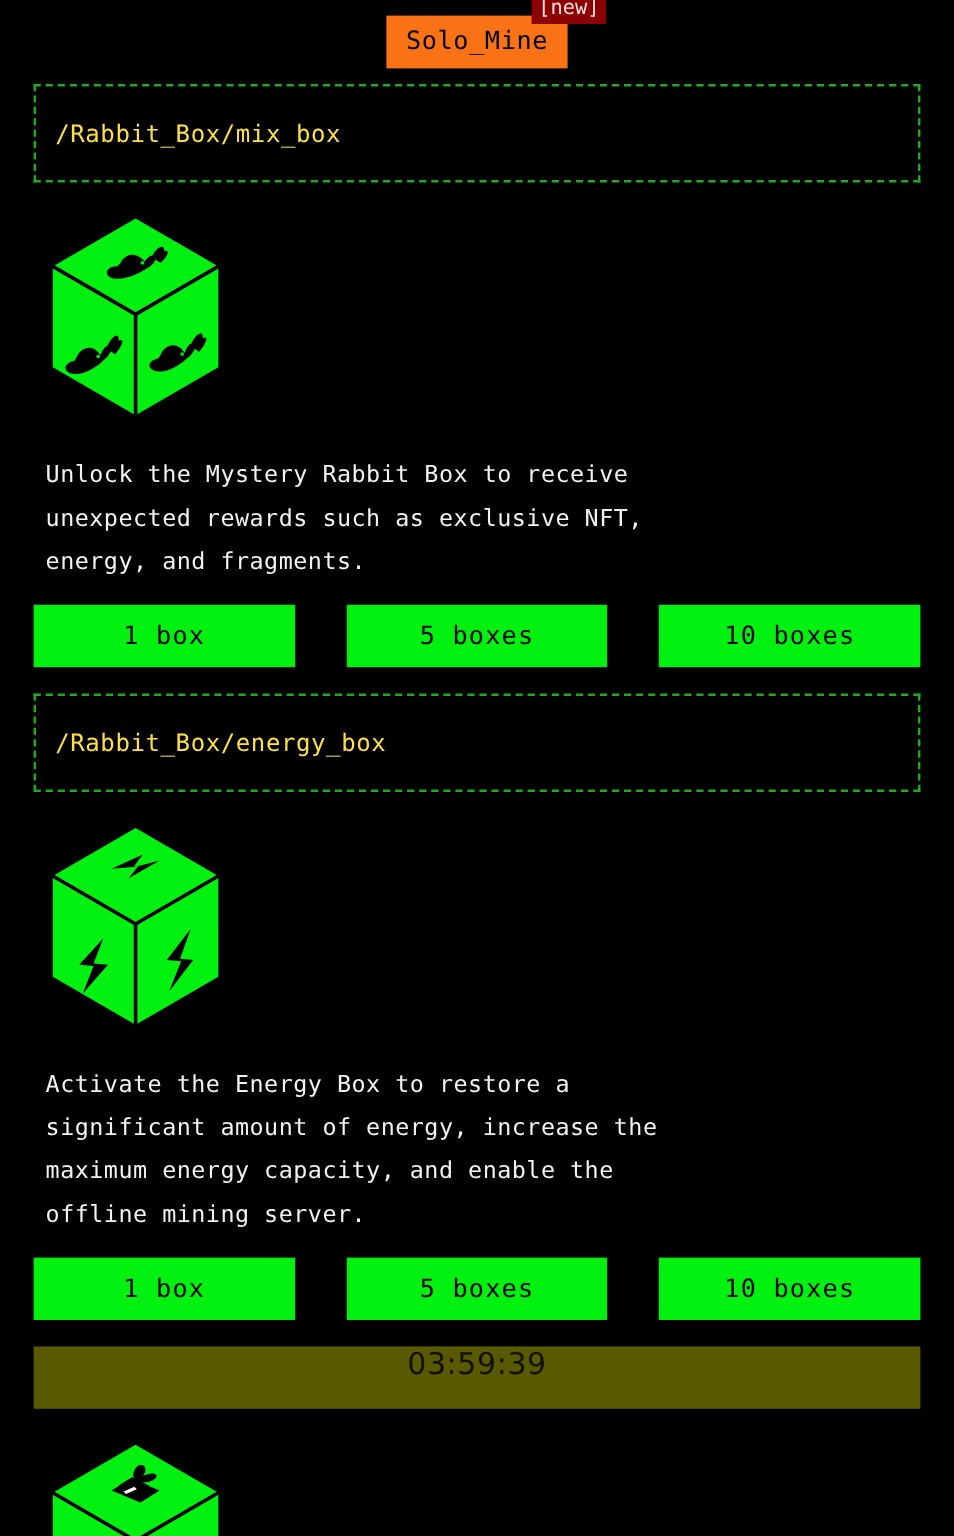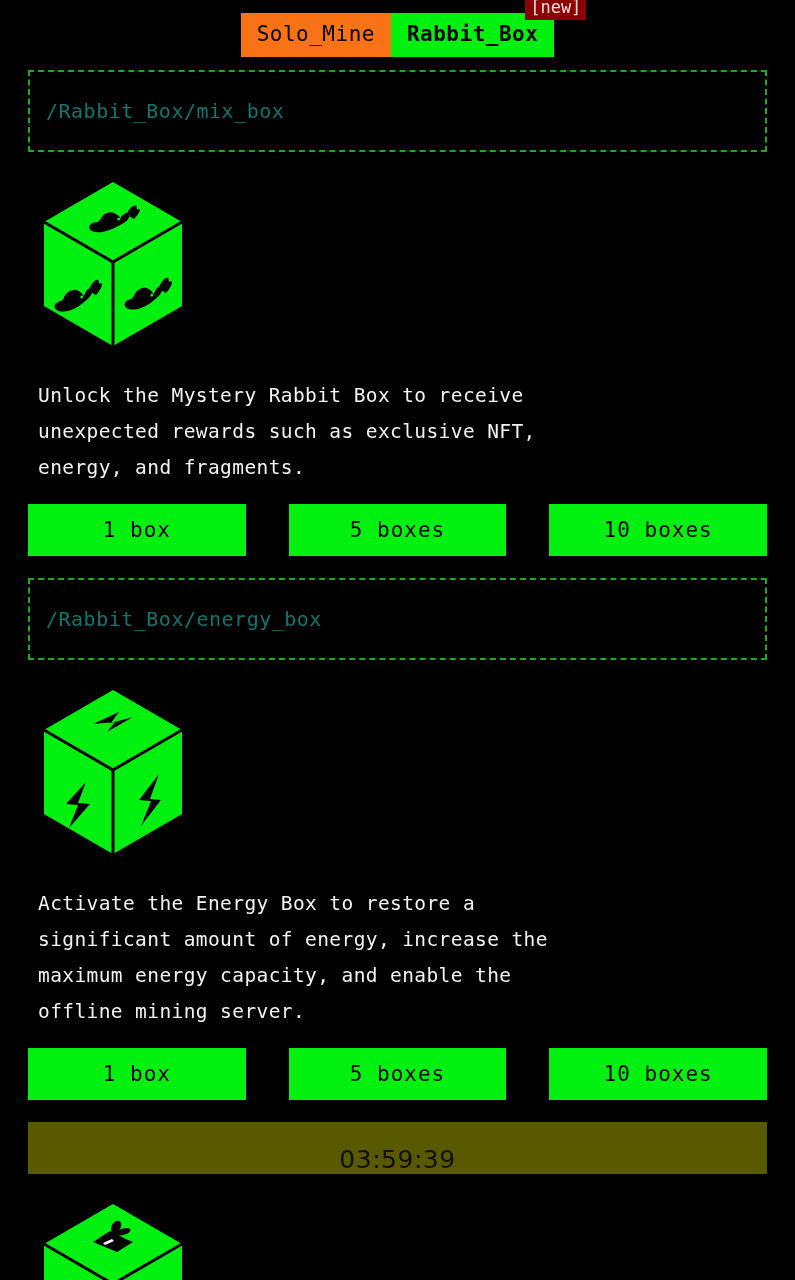--- a/index.html
+++ b/index.html
@@ -59,21 +59,21 @@
 
   .path-box {
     border: 2px dashed #1faa1f;
     height: 82px;
     display: flex;
     align-items: center;
     padding: 0 16px;
     margin-bottom: 22px;
   }
   .path-text {
-    color: #0f766e;
+    color: #fde047;
     font-size: 20px;
     letter-spacing: 0.5px;
   }
 
   .section-body {
     display: flex;
     align-items: flex-start;
     gap: 22px;
     padding-left: 10px;
     margin-bottom: 18px;
@@ -112,38 +112,37 @@
     font-size: 21px;
     letter-spacing: 1px;
     cursor: pointer;
   }
 
   
   .timer-bar {
     background: #595900;
     height: 52px;
     display: flex;
-    align-items: flex-end;
+    align-items: flex-start;
     justify-content: center;
     margin-bottom: 22px;
   }
   .timer-text {
     font-family: "DejaVu Sans", "Liberation Sans", sans-serif;
     font-size: 25px;
     color: #111111;
     letter-spacing: 0.5px;
   }
 </style>
 </head>
 <body>
 
 <div class="tabbar-wrap">
   <div class="tabbar">
     <div class="tab">Solo_Mine</div>
-    <div class="tab active">Rabbit_Box</div>
     <div class="new-badge">[new]</div>
   </div>
 </div>
 
 <div class="page">
 
   <div>
     <div class="path-box">
       <span class="path-text">/Rabbit_Box/mix_box</span>
     </div>

